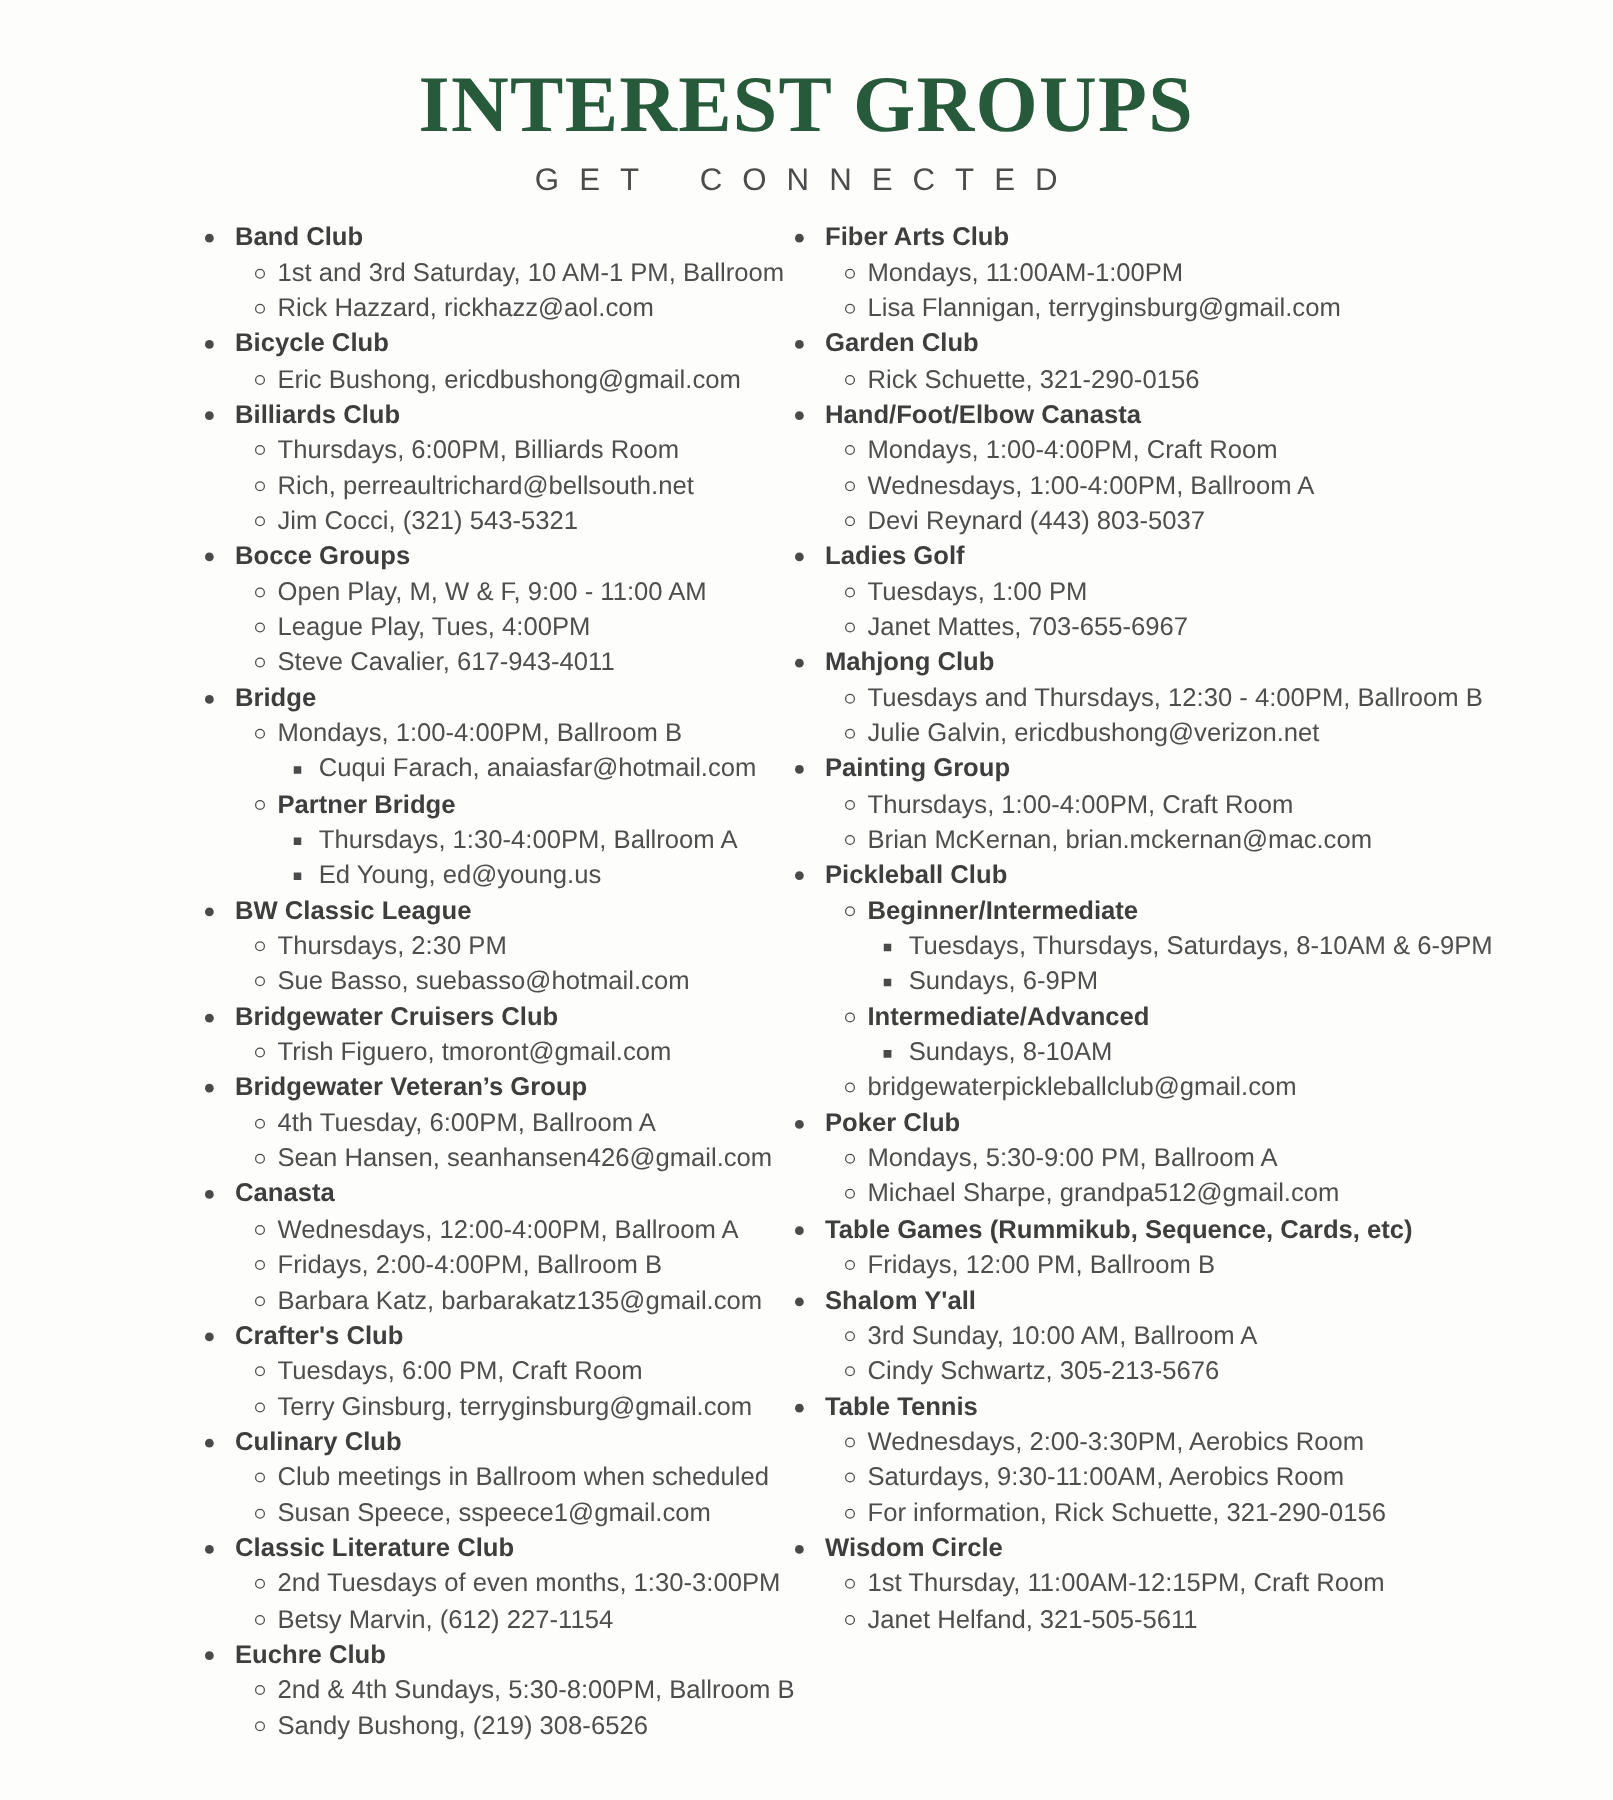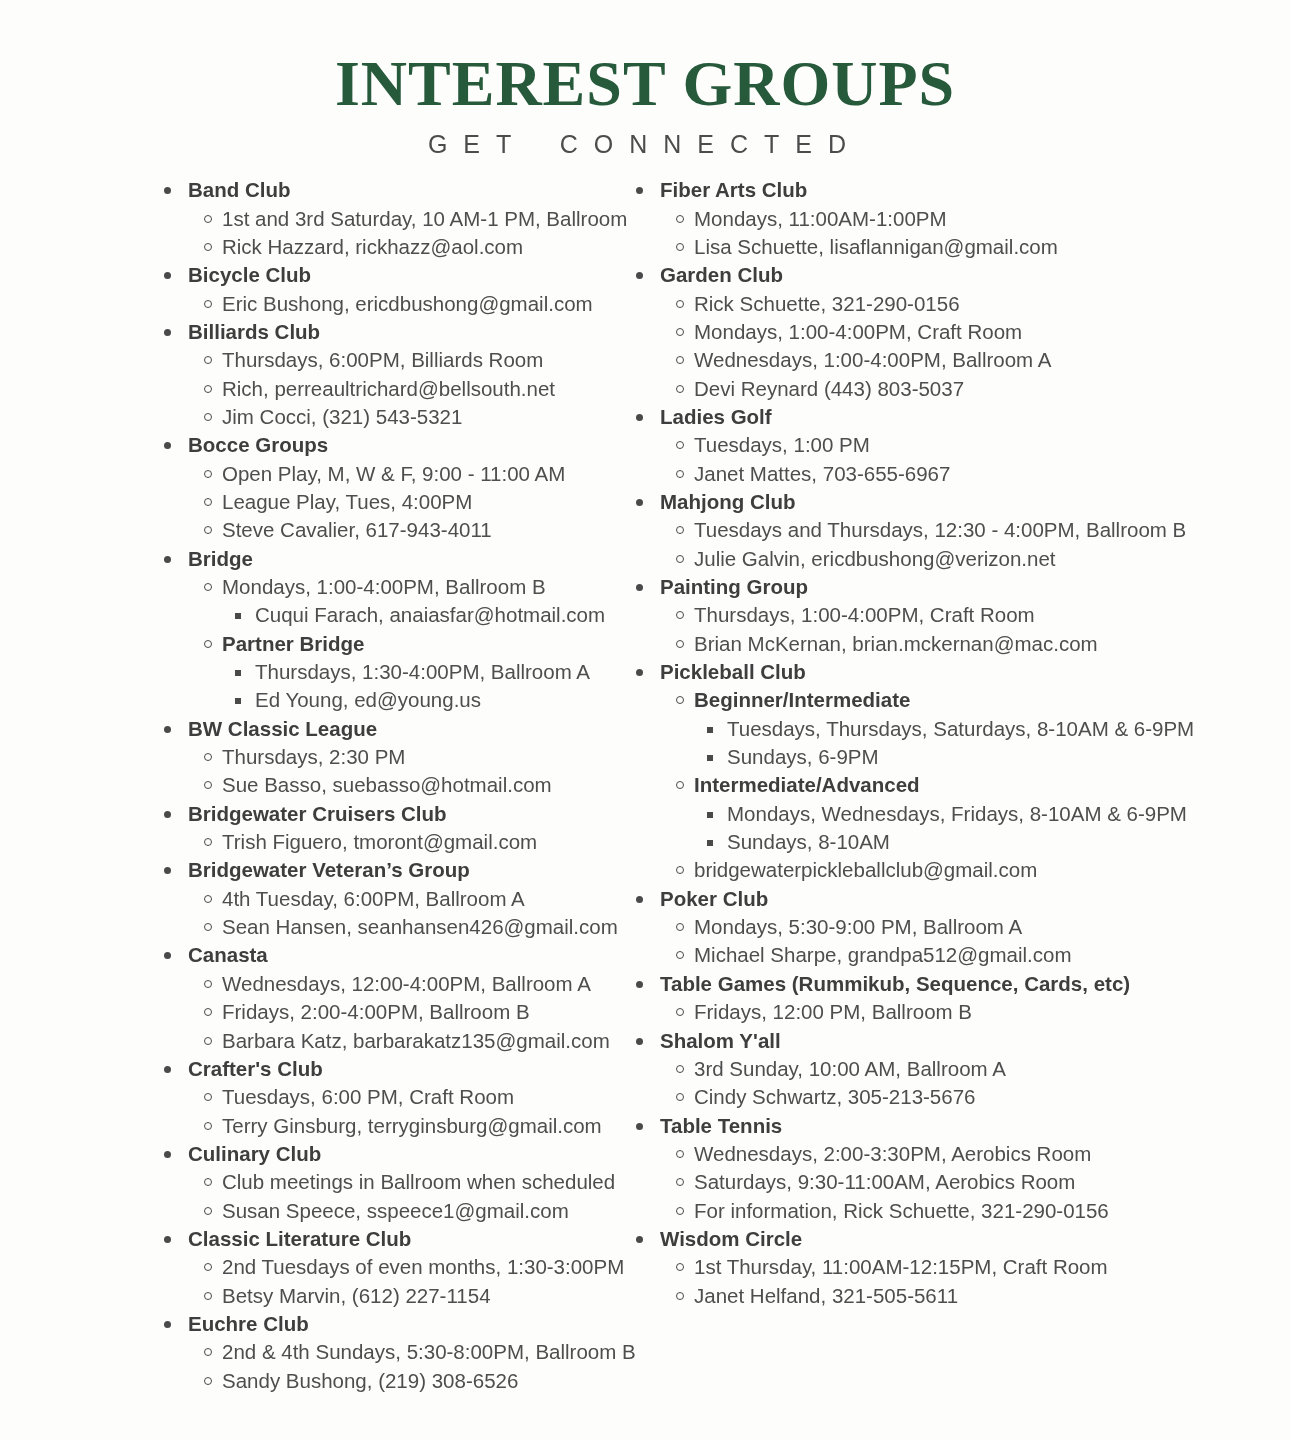--- a/index.html
+++ b/index.html
@@ -149,27 +149,28 @@
         <div class="group">
           <div class="row lvl1"><span class="bullet dot"></span><span class="txt bold">Euchre Club</span></div>
           <div class="row lvl2"><span class="bullet circle"></span><span class="txt">2nd &amp; 4th Sundays, 5:30-8:00PM, Ballroom B</span></div>
           <div class="row lvl2"><span class="bullet circle"></span><span class="txt">Sandy Bushong, (219) 308-6526</span></div>
         </div>
       </div>
     <div class="col col-right">
         <div class="group">
           <div class="row lvl1"><span class="bullet dot"></span><span class="txt bold">Fiber Arts Club</span></div>
           <div class="row lvl2"><span class="bullet circle"></span><span class="txt">Mondays, 11:00AM-1:00PM</span></div>
-          <div class="row lvl2"><span class="bullet circle"></span><span class="txt">Lisa Schuette, lisaflannigan@gmail.com</span></div>
+          <div class="row lvl2"><span class="bullet circle"></span><span class="txt">Lisa Flannigan, terryginsburg@gmail.com</span></div>
         </div>
         <div class="group">
           <div class="row lvl1"><span class="bullet dot"></span><span class="txt bold">Garden Club</span></div>
           <div class="row lvl2"><span class="bullet circle"></span><span class="txt">Rick Schuette, 321-290-0156</span></div>
         </div>
         <div class="group">
+          <div class="row lvl1"><span class="bullet dot"></span><span class="txt bold">Hand/Foot/Elbow Canasta</span></div>
           <div class="row lvl2"><span class="bullet circle"></span><span class="txt">Mondays, 1:00-4:00PM, Craft Room</span></div>
           <div class="row lvl2"><span class="bullet circle"></span><span class="txt">Wednesdays, 1:00-4:00PM, Ballroom A</span></div>
           <div class="row lvl2"><span class="bullet circle"></span><span class="txt">Devi Reynard (443) 803-5037</span></div>
         </div>
         <div class="group">
           <div class="row lvl1"><span class="bullet dot"></span><span class="txt bold">Ladies Golf</span></div>
           <div class="row lvl2"><span class="bullet circle"></span><span class="txt">Tuesdays, 1:00 PM</span></div>
           <div class="row lvl2"><span class="bullet circle"></span><span class="txt">Janet Mattes, 703-655-6967</span></div>
         </div>
         <div class="group">
@@ -181,21 +182,21 @@
           <div class="row lvl1"><span class="bullet dot"></span><span class="txt bold">Painting Group</span></div>
           <div class="row lvl2"><span class="bullet circle"></span><span class="txt">Thursdays, 1:00-4:00PM, Craft Room</span></div>
           <div class="row lvl2"><span class="bullet circle"></span><span class="txt">Brian McKernan, brian.mckernan@mac.com</span></div>
         </div>
         <div class="group">
           <div class="row lvl1"><span class="bullet dot"></span><span class="txt bold">Pickleball Club</span></div>
           <div class="row lvl2"><span class="bullet circle"></span><span class="txt bold">Beginner/Intermediate</span></div>
           <div class="row lvl3"><span class="bullet square"></span><span class="txt">Tuesdays, Thursdays, Saturdays, 8-10AM &amp; 6-9PM</span></div>
           <div class="row lvl3"><span class="bullet square"></span><span class="txt">Sundays, 6-9PM</span></div>
           <div class="row lvl2"><span class="bullet circle"></span><span class="txt bold">Intermediate/Advanced</span></div>
-          <div class="row lvl3"><span class="bullet square"></span><span class="txt">Mondays, Wednesdays, Fridays, 8-10AM &amp; 6-9PM</span></div>
+          <div class="row lvl3"><span class="bullet square"></span></div>
           <div class="row lvl3"><span class="bullet square"></span><span class="txt">Sundays, 8-10AM</span></div>
           <div class="row lvl2"><span class="bullet circle"></span><span class="txt">bridgewaterpickleballclub@gmail.com</span></div>
         </div>
         <div class="group">
           <div class="row lvl1"><span class="bullet dot"></span><span class="txt bold">Poker Club</span></div>
           <div class="row lvl2"><span class="bullet circle"></span><span class="txt">Mondays, 5:30-9:00 PM, Ballroom A</span></div>
           <div class="row lvl2"><span class="bullet circle"></span><span class="txt">Michael Sharpe, grandpa512@gmail.com</span></div>
         </div>
         <div class="group">
           <div class="row lvl1"><span class="bullet dot"></span><span class="txt bold">Table Games (Rummikub, Sequence, Cards, etc)</span></div>

